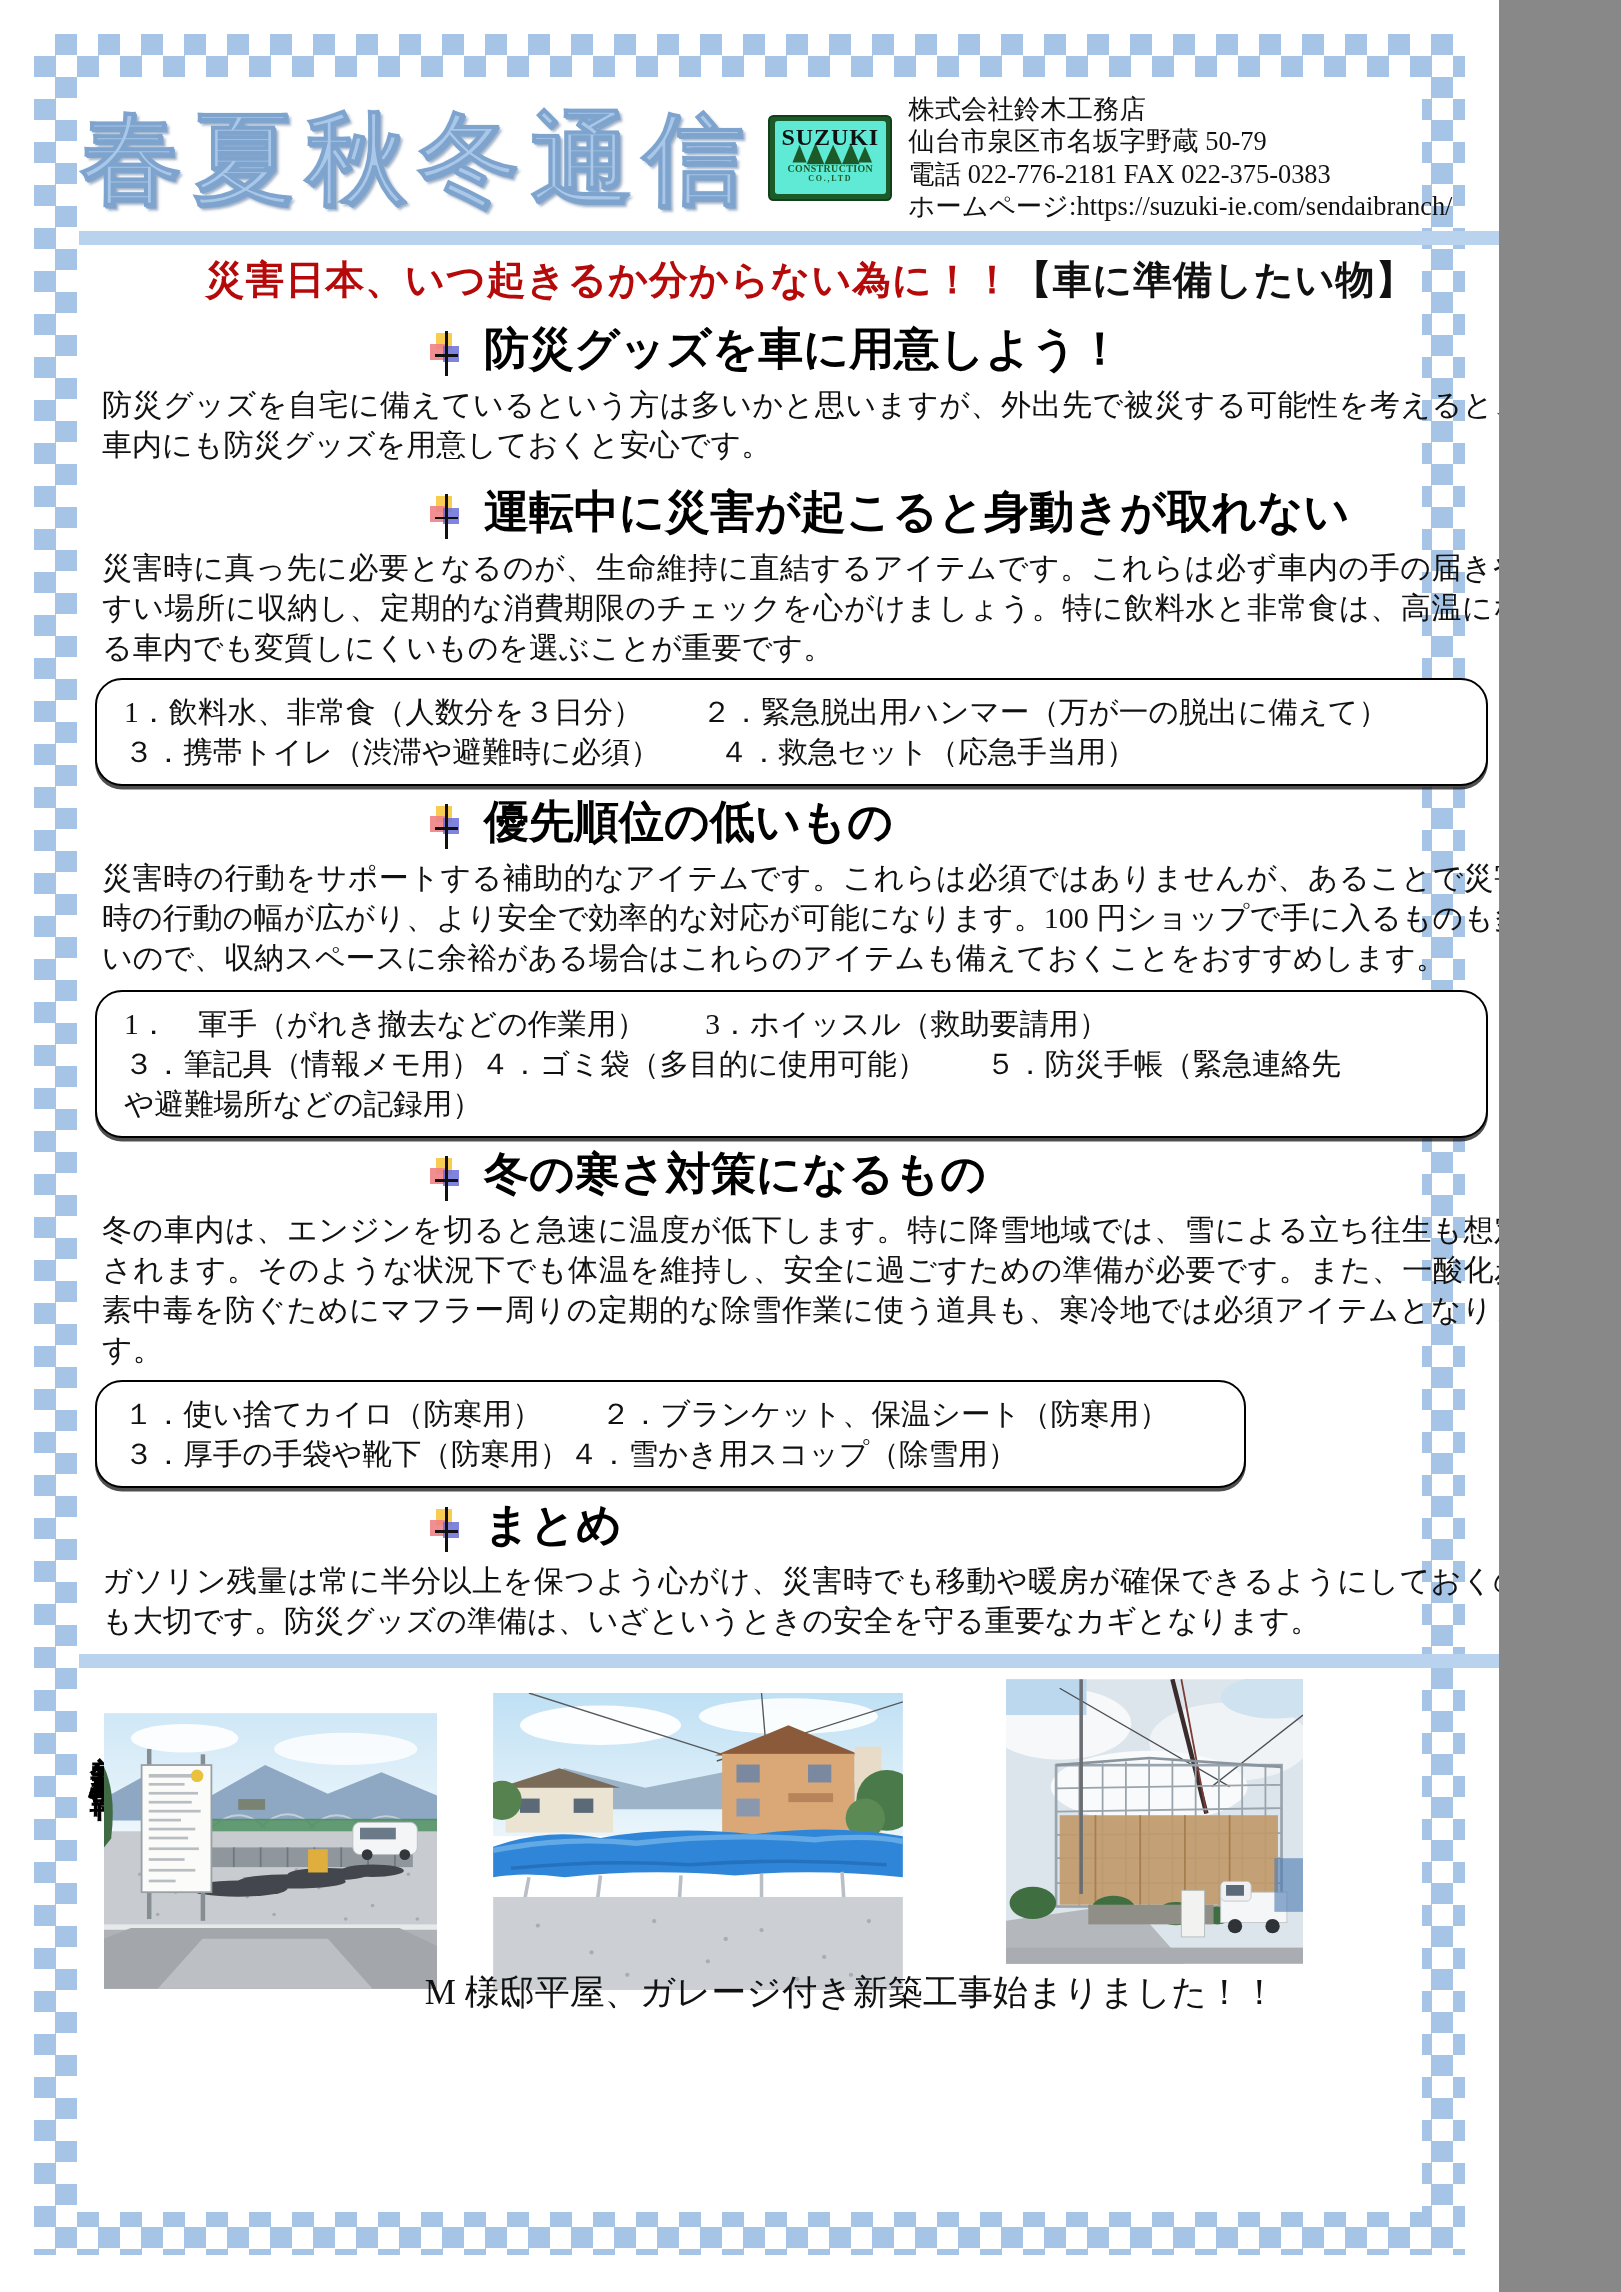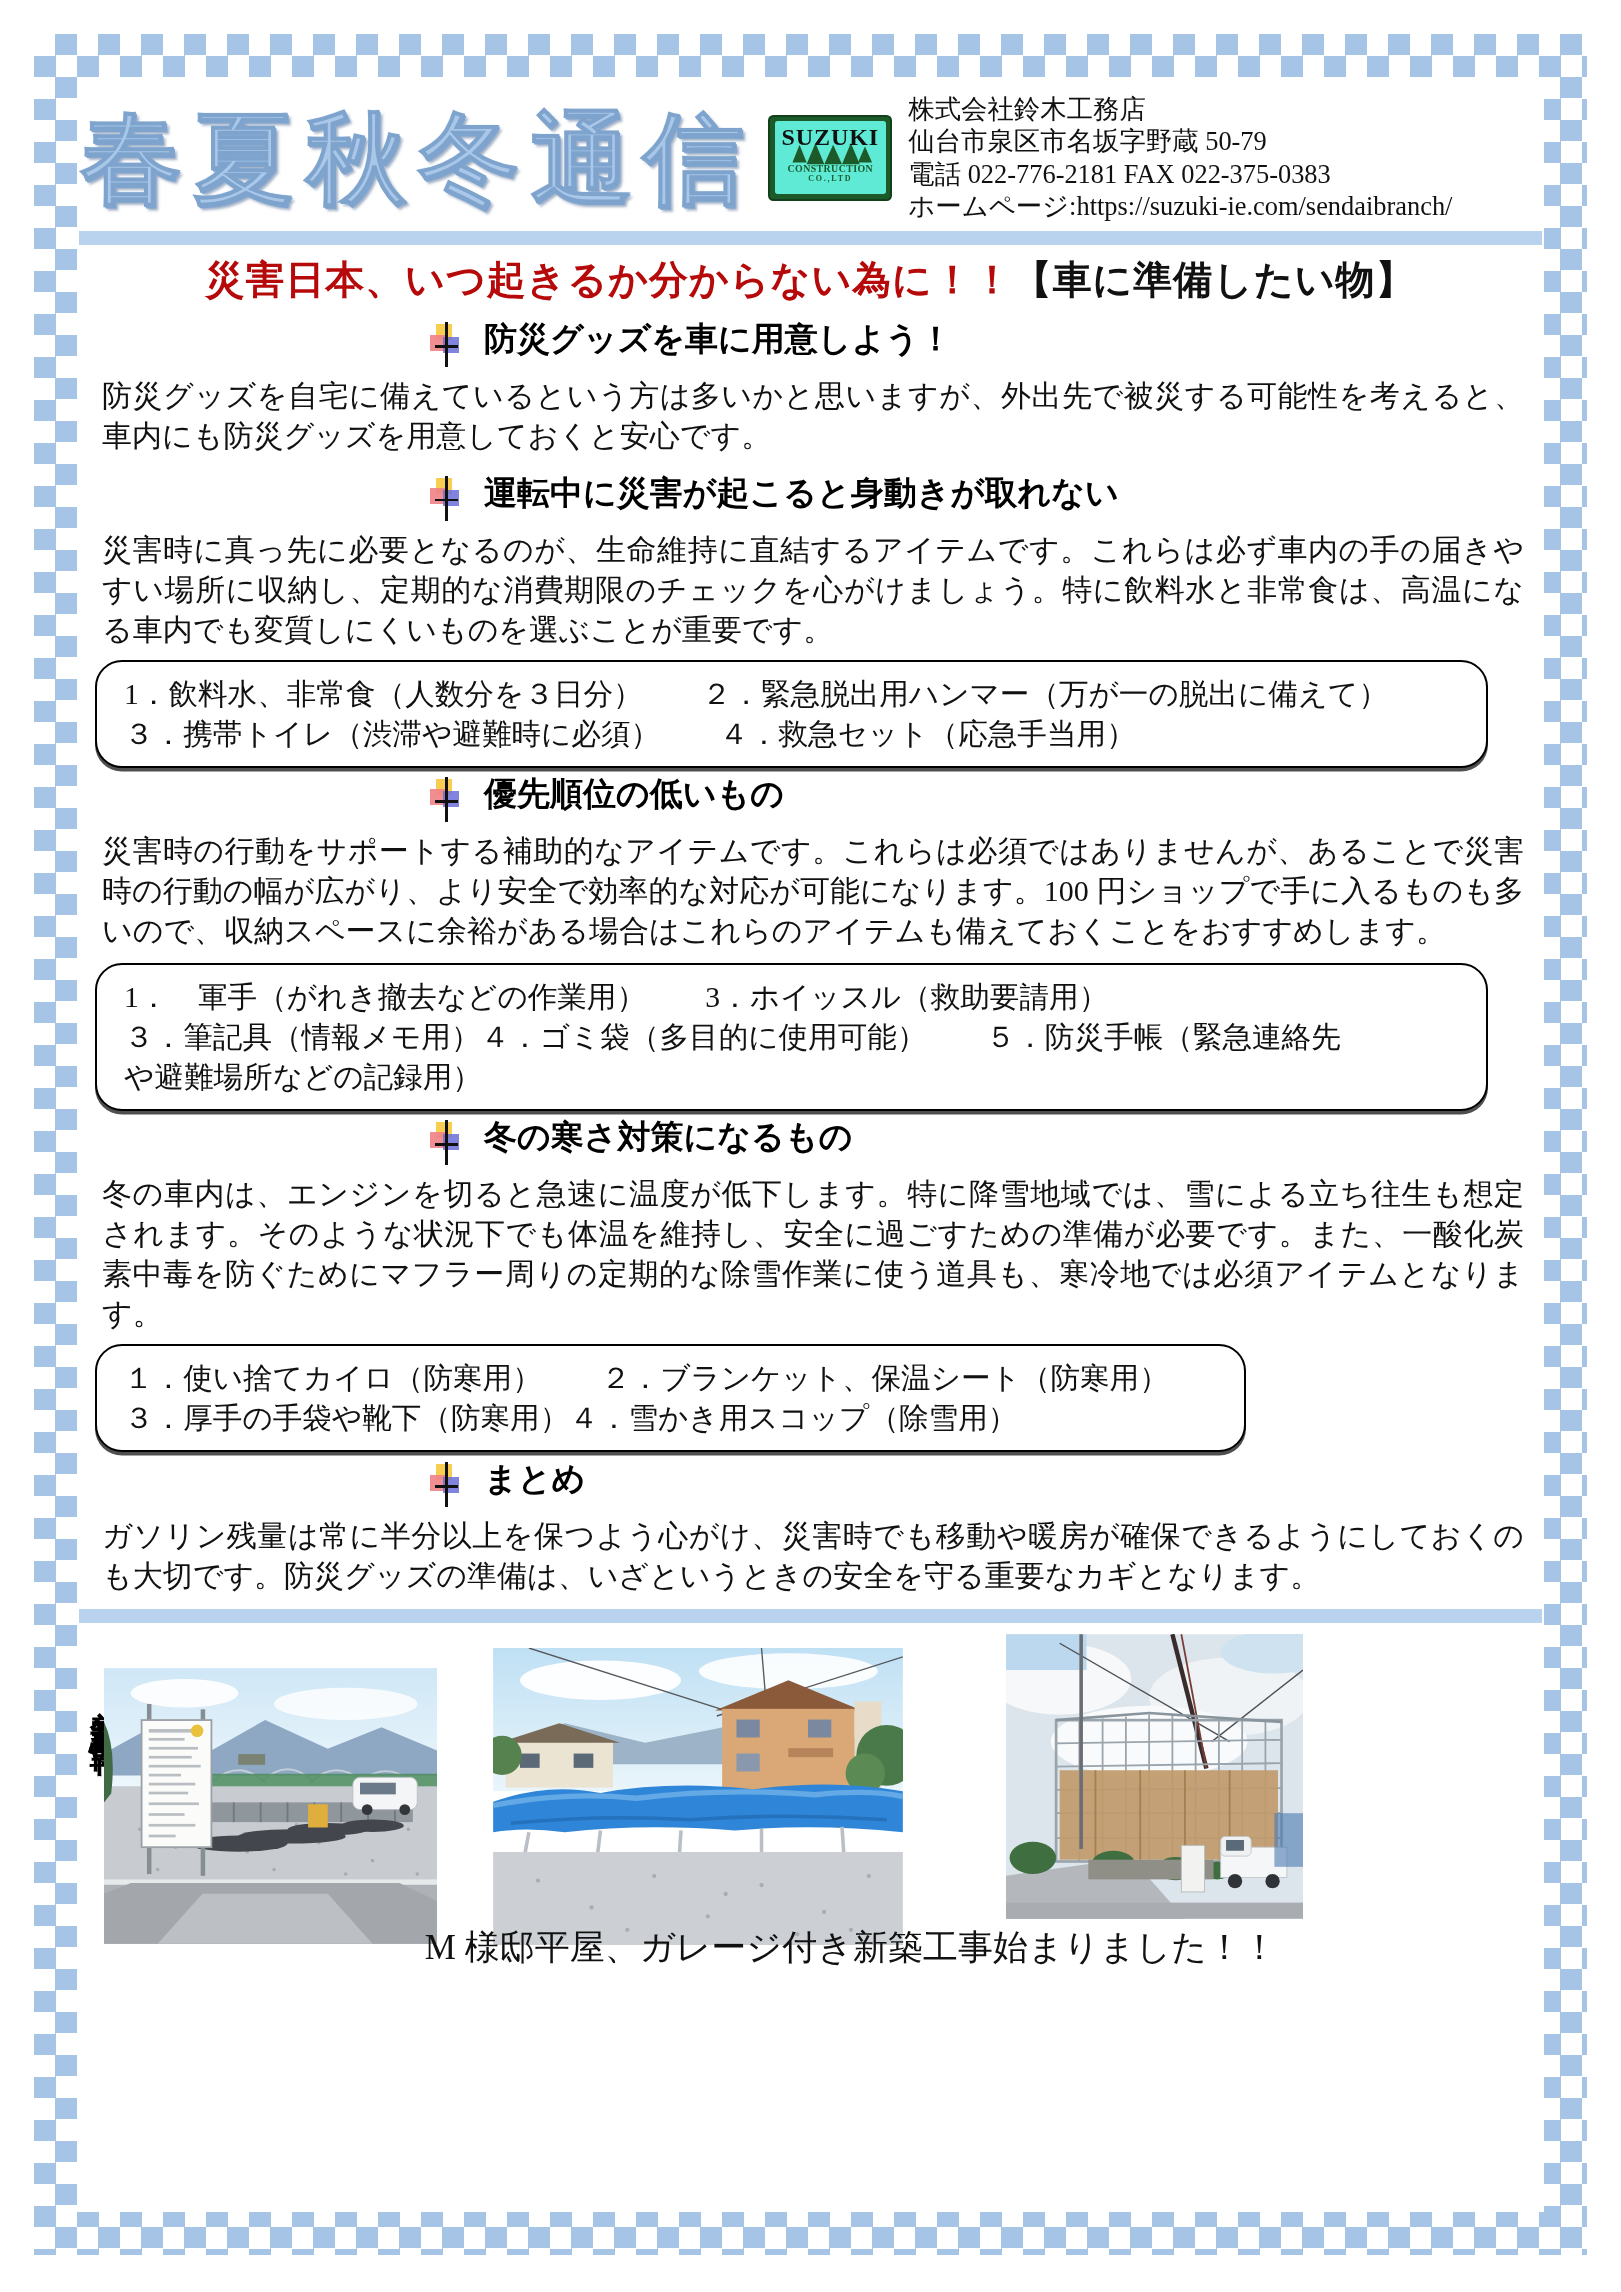--- a/index.html
+++ b/index.html
@@ -1,16 +1,16 @@
 <!DOCTYPE html>
 <html style="font-size:14.3px"><head>
 <meta charset="utf-8">
 <style>
   html,body{margin:0;padding:0;background:#888;}
-  .page{position:relative;width:1621px;height:2293px;background:#ffffff;overflow:hidden;
+  .page{position:relative;width:1499px;height:2293px;background:#ffffff;overflow:hidden;
         font-family:"Liberation Serif","DejaVu Serif",serif;color:#1a1a1a;}
   
   .checker-frame{position:absolute;left:34px;top:34px;right:34px;bottom:38px;
         background:repeating-conic-gradient(#a6c4e6 0% 25%, #ffffff 0% 50%);
         background-size:43px 43px;}
   .inner-white{position:absolute;inset:43px;background:#ffffff;}
   .content{position:absolute;left:79px;top:79px;width:1463px;height:2135px;}
 
   
   .header{display:flex;align-items:center;height:152px;padding-top:5.4px;box-sizing:border-box;}
@@ -34,22 +34,22 @@
 
   .hdivider{height:14.3px;background:#b9d2ee;}
 
   
   .main-title{margin-top:12.5px;text-align:center;font-family:"Liberation Sans","DejaVu Sans",sans-serif;
         font-weight:bold;font-size:39px;line-height:1.15;letter-spacing:0.9px;white-space:nowrap;}
   .main-title .red{color:#b60a0a;}
   .main-title .blk{color:#111;}
 
   
-  .sec-head{display:flex;align-items:flex-start;margin-left:349px;
-        font-family:Liberation Mono, monospace;font-weight:bold;font-size:33px;
+  .sec-head{display:flex;align-items:flex-end;margin-left:349px;
+        font-family:Liberation Sans, sans-serif;font-weight:bold;font-size:45px;
         line-height:1.2;color:#000;}
   .mt22{margin-top:19.7px}.mt14{margin-top:12.5px}.mt12{margin-top:10.7px}.mt10{margin-top:9px}
   .sec-head-text{display:inline-block;}
 
   
   .hbullet{position:relative;display:inline-block;width:38px;height:45px;margin-right:18px;flex:0 0 auto;}
   .hbullet .sq{position:absolute;width:16px;height:16px;}
   .hbullet .y{left:8px;top:1.8px;background:#f7c93f;opacity:.9;}
   .hbullet .r{left:1.8px;top:12.5px;background:#ee8286;opacity:.9;}
   .hbullet .b{left:15px;top:14.3px;background:#6b6fd8;opacity:.85;}

